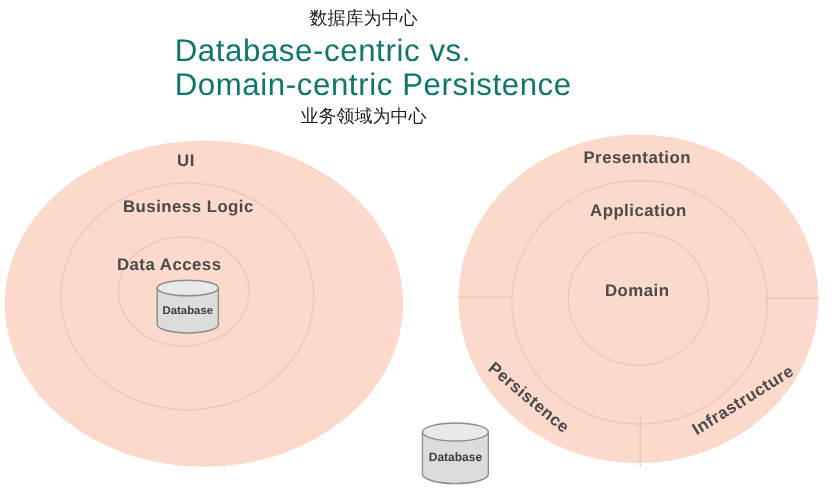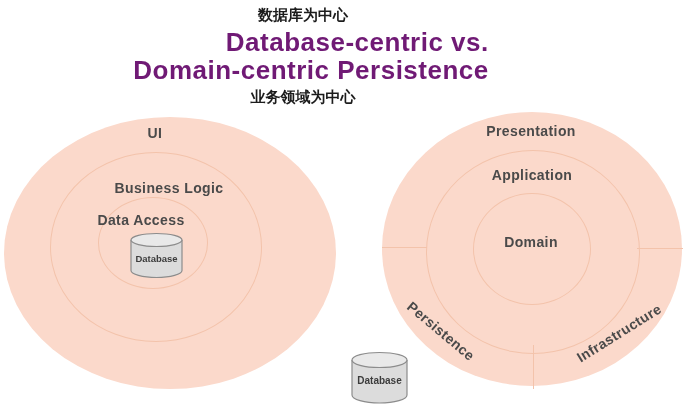--- a/index.html
+++ b/index.html
@@ -3,28 +3,28 @@
 <meta charset="utf-8">
 <style>
   html,body { margin:0; padding:0; background:#ffffff; }
   .canvas {
     position:relative; width:693px; height:410px; background:#ffffff;
     font-family:"Liberation Sans", sans-serif; overflow:hidden;
   }
   
   .cn-title {
     position:absolute; left:303px; transform:translateX(-50%);
-    font-size:15px; font-weight:700; color:#1c1c1c; white-space:nowrap;
+    font-size:15px; font-weight:400; color:#1c1c1c; white-space:nowrap;
   }
   .cn-top { top:6px; }
   .cn-bottom { top:88px; }
   .main-title {
     position:absolute; top:28px; left:311px; transform:translateX(-50%);
-    text-align:right; font-size:26px; line-height:28px; font-weight:700;
-    color:#701a75; letter-spacing:0.5px; white-space:nowrap;
+    text-align:left; font-size:26px; line-height:28px; font-weight:400;
+    color:#0f766e; letter-spacing:0.5px; white-space:nowrap;
   }
   .main-title span { display:block; }
   
   .ellipse { position:absolute; border-radius:50%; }
   .fill { background:#fbd9cb; }
   .ringline { border:1px solid #f3c3ab; background:transparent; }
   .divider { position:absolute; background:#f3c3ab; }
   
   .layer-label {
     position:absolute; transform:translate(-50%,-50%);
@@ -48,21 +48,21 @@
     <span>Domain-centric Persistence</span>
   </div>
   <div class="cn-title cn-bottom">业务领域为中心</div>
 
   <div>
     <div class="ellipse fill" style="left:4px; top:117px; width:332px; height:272px;"></div>
     <div class="ellipse ringline" style="left:50px; top:152px; width:210px; height:188px;"></div>
     <div class="ellipse ringline" style="left:98px; top:197px; width:108px; height:90px;"></div>
 
     <div class="layer-label" style="left:155px; top:133px;">UI</div>
-    <div class="layer-label" style="left:157px; top:188px;margin-left:12px;">Business Logic</div>
+    <div class="layer-label" style="left:157px; top:172px;">Business Logic</div>
     <div class="layer-label" style="left:141px; top:220px;">Data Access</div>
 
     <svg class="cyl" style="left:130px; top:232px;" width="53" height="47" viewBox="0 0 53 47">
       <path d="M1 8 V38.5 a25.5 7 0 0 0 51 0 V8" fill="#dcdcdc" stroke="#8c8c8c" stroke-width="1.2"></path>
       <ellipse cx="26.5" cy="8" rx="25.5" ry="6.5" fill="#e9e9e9" stroke="#8c8c8c" stroke-width="1.2"></ellipse>
       <text x="26.5" y="30" text-anchor="middle" font-size="9.5" font-weight="bold" fill="#3c3c3c">Database</text>
     </svg>
   </div>
 
   <div>

